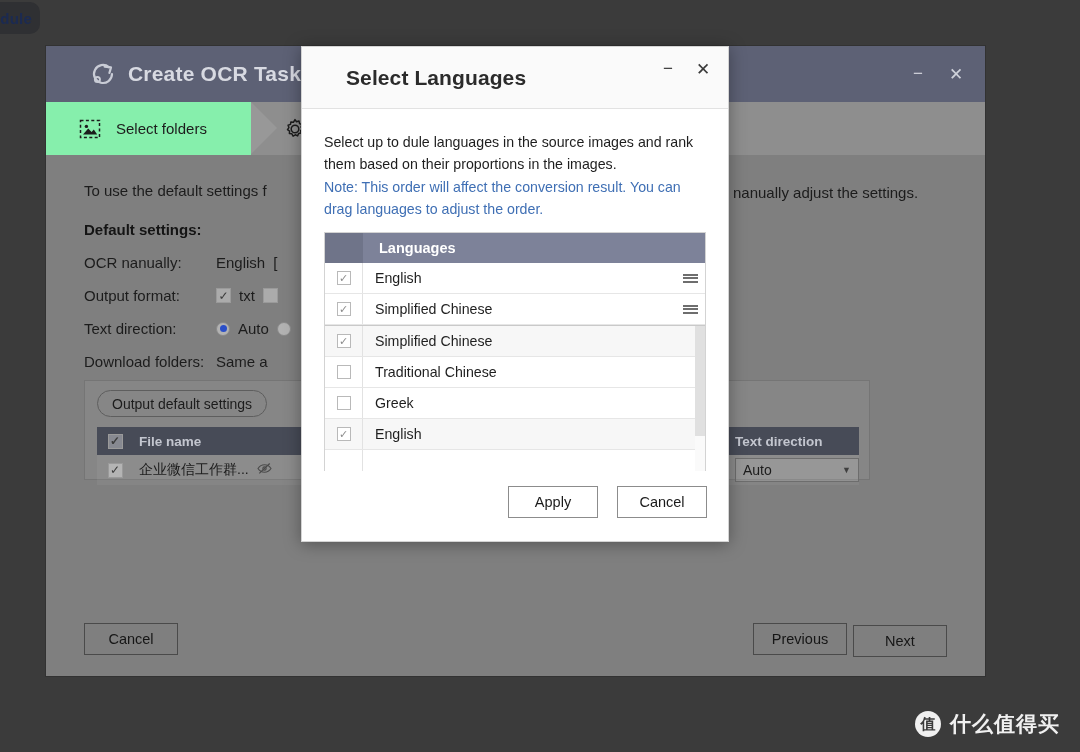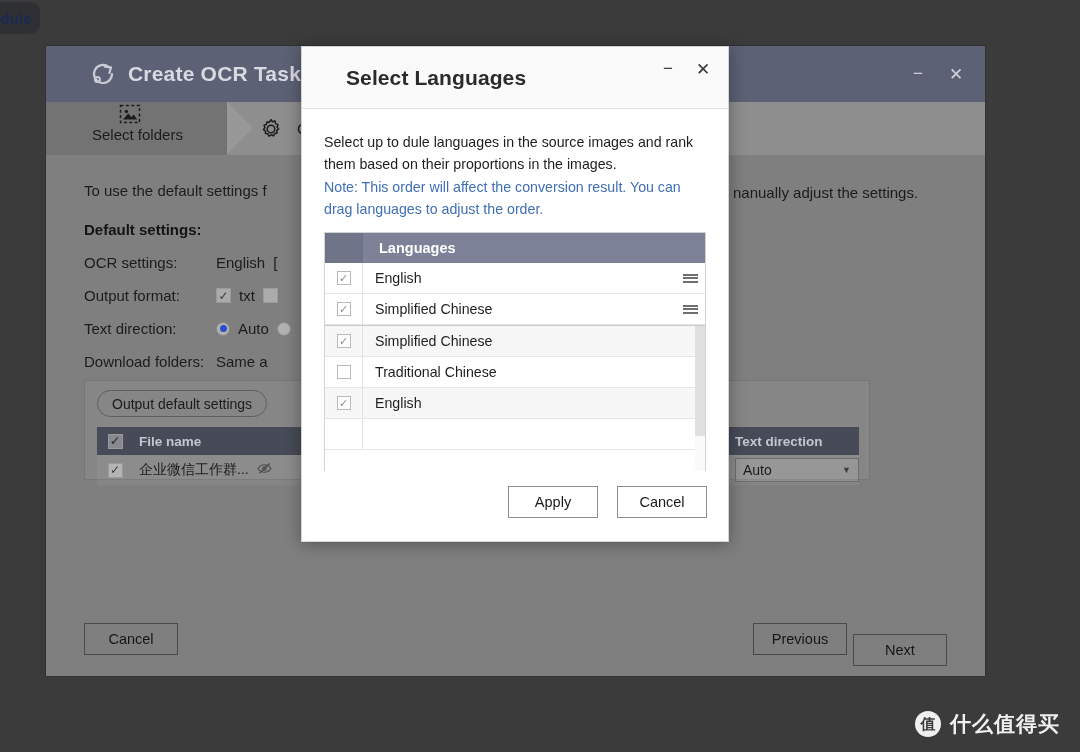--- a/index.html
+++ b/index.html
@@ -40,21 +40,21 @@
     letter-spacing: .2px;
   }
   .win-ctrls { position: absolute; right: 18px; top: 0; height: 56px; display: flex; align-items: center; gap: 16px; }
   .win-btn { width: 22px; height: 22px; display: flex; align-items: center; justify-content: center; color: #cfd2da; font-size: 17px; cursor: pointer; }
 
   .app-tabbar { height: 53px; background: #8e8e8e; display: flex; align-items: stretch; position: relative; overflow: hidden; }
   .step {
     display: flex; align-items: center; position: relative;
     padding-left: 32px; padding-right: 44px;
   }
-  .step.active { background: #737373; flex-direction: column; }
+  .step.active { background: #86efac; }
   .step.active::after {
     content: ""; position: absolute; right: -26px; top: 0;
     border-top: 26.5px solid transparent; border-bottom: 26.5px solid transparent;
     border-left: 26px solid #989898;
   }
   .step-label { margin-left: 14px; font-size: 15px; color: #1c1c1c; }
   .step-icon { width: 24px; height: 24px; display:block; }
 
   .app-body { position: relative; padding: 0 38px; }
   .intro { margin-top: 27px; font-size: 15px; color: #1c1c1c; }
@@ -114,21 +114,21 @@
   .app-footer { position: absolute; left: 0; bottom: 0; width: 100%; height: 72px; }
   .btn {
     height: 32px; min-width: 94px; padding: 0 16px;
     border: 1px solid #4a4a4a; background: transparent;
     font-size: 14.5px; color: #161616; cursor: pointer;
     display: inline-flex; align-items: center; justify-content: center;
     font-family: "Liberation Sans", sans-serif;
   }
   .btn-cancel-main { position: absolute; left: 38px; bottom: 21px; }
   .btn-prev { position: absolute; right: 138px; bottom: 21px; }
-  .btn-next { position: absolute; right: 38px; bottom: 10px; }
+  .btn-next { position: absolute; right: 38px; bottom: 19px; }
 
   
   .modal {
     position: absolute; left: 301px; top: 46px;
     width: 428px; height: 496px;
     background: #ffffff;
     box-shadow: 0 2px 16px rgba(0,0,0,.35);
     border: 1px solid #d4d4d4;
   }
   .modal-titlebar {
@@ -238,21 +238,21 @@
         </span>
         <span class="step-label">Co</span>
       </div>
     </div>
 
     <div class="app-body">
       <div class="intro">To use the default settings f</div>
       <div class="sect-head">Default settings:</div>
 
       <div class="setting-row">
-        <span class="setting-label">OCR settings:</span>
+        <span class="setting-label">OCR nanually:</span>
         <span class="setting-val">
           <span>English</span>
           <span>[</span>
         </span>
       </div>
 
       <div class="setting-row">
         <span class="setting-label">Output format:</span>
         <span class="setting-val">
           <span class="ck on"></span>
@@ -393,20 +393,26 @@
                   <span class="ck2 on"></span>
                 </span>
               <span class="lang-name">Simplified Chinese</span>
             </div>
             <div class="lang-row">
               <span class="lt-ck">
                   <span class="ck2"></span>
                 </span>
               <span class="lang-name">Traditional Chinese</span>
             </div>
+            <div class="lang-row">
+              <span class="lt-ck">
+                  <span class="ck2"></span>
+                </span>
+              <span class="lang-name">Greek</span>
+            </div>
             <div class="lang-row alt">
               <span class="lt-ck">
                   <span class="ck2 on"></span>
                 </span>
               <span class="lang-name">English</span>
             </div>
             <div class="lang-row">
               <span class="lt-ck"></span>
               <span class="lang-name"></span>
             </div>

